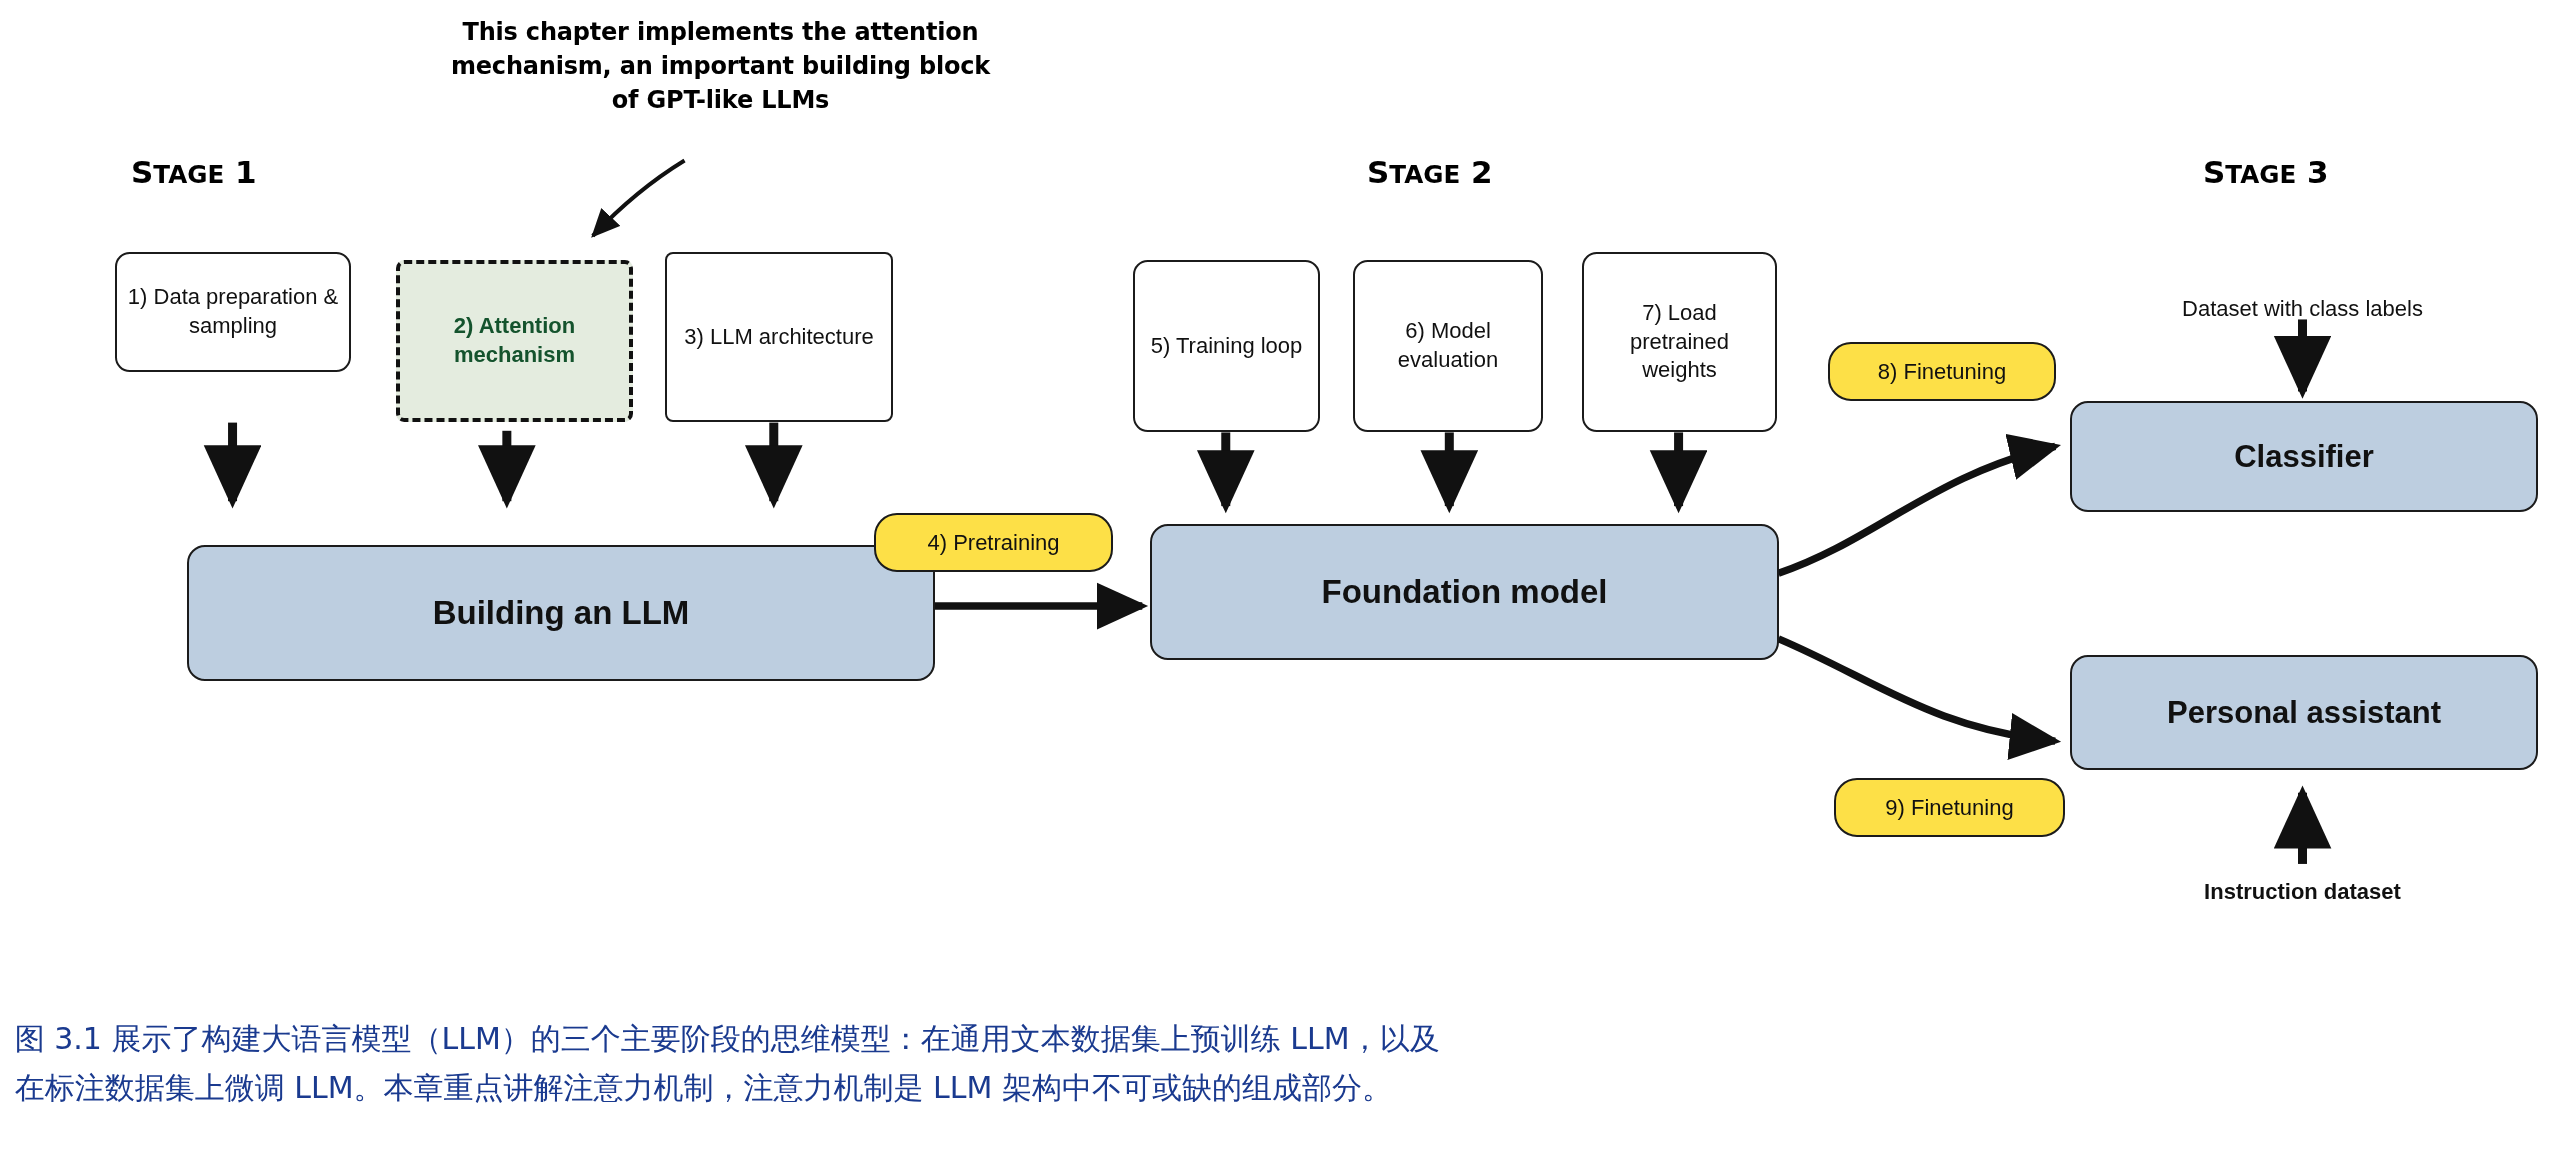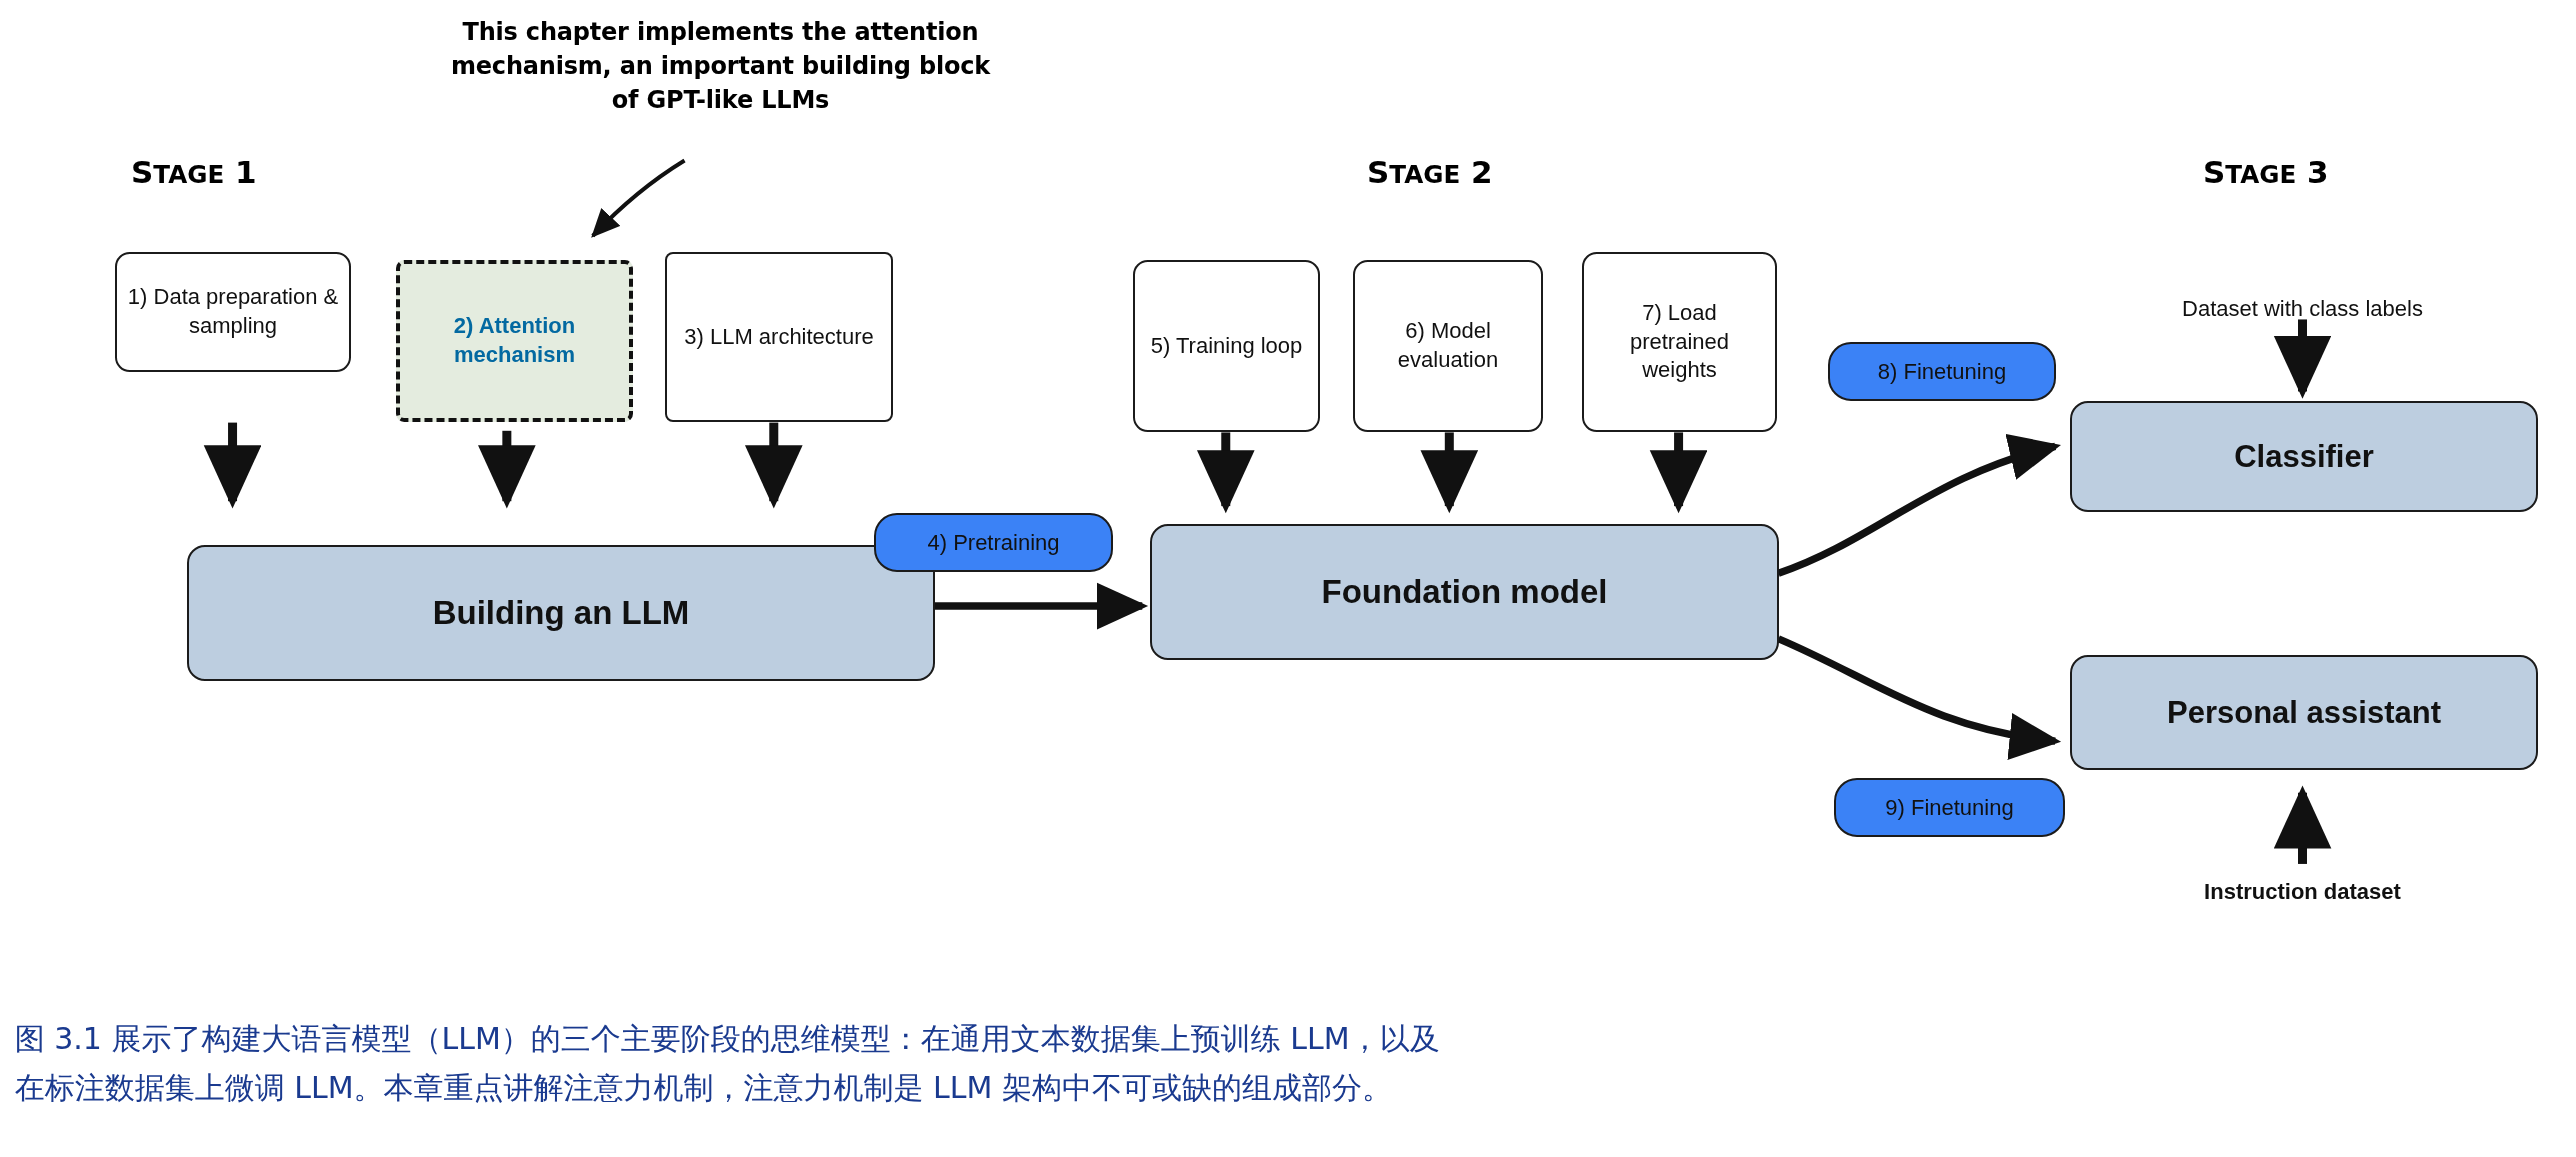--- a/index.html
+++ b/index.html
@@ -63,42 +63,42 @@
     border: 4.1px dashed #111;
     border-radius: 8.2px;
     background: #e4ecdf;
     display: flex;
     align-items: center;
     justify-content: center;
     text-align: center;
     font-size: 22px;
     font-weight: bold;
     line-height: 1.3;
-    color: #0369a1;
+    color: #14532d;
     padding: 4.9px 8.2px;
   }
 
   
   .bbox {
     border: 2.5px solid #1b1b1b;
     border-radius: 18px;
     background: #bdcee0;
     display: flex;
     align-items: center;
     justify-content: center;
     text-align: center;
     font-weight: bold;
     color: #111;
   }
 
   
   .pill {
     border: 2.5px solid #1b1b1b;
     border-radius: 23px;
-    background: #3b82f6;
+    background: #fde047;
     display: flex;
     align-items: center;
     justify-content: center;
     font-size: 22px;
     color: #111;
     padding: 17px 13px;
     white-space: nowrap;
   }
 
   .plain-label {

